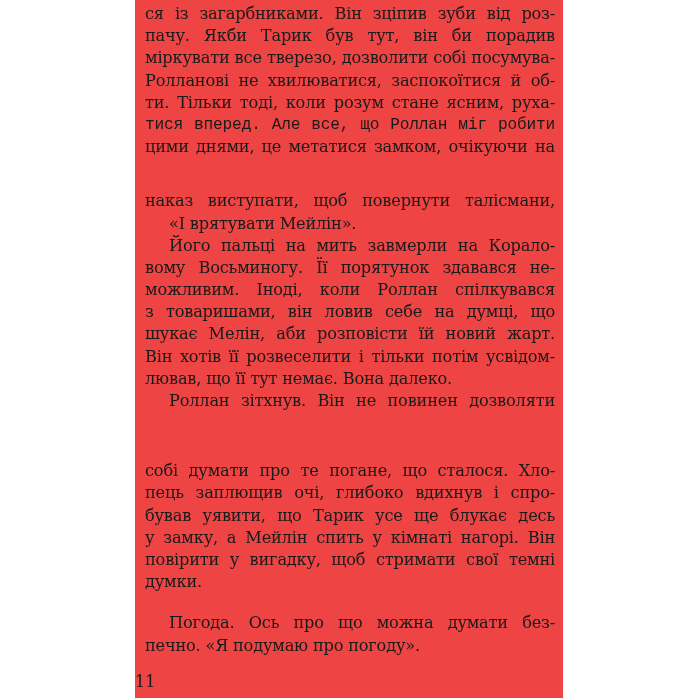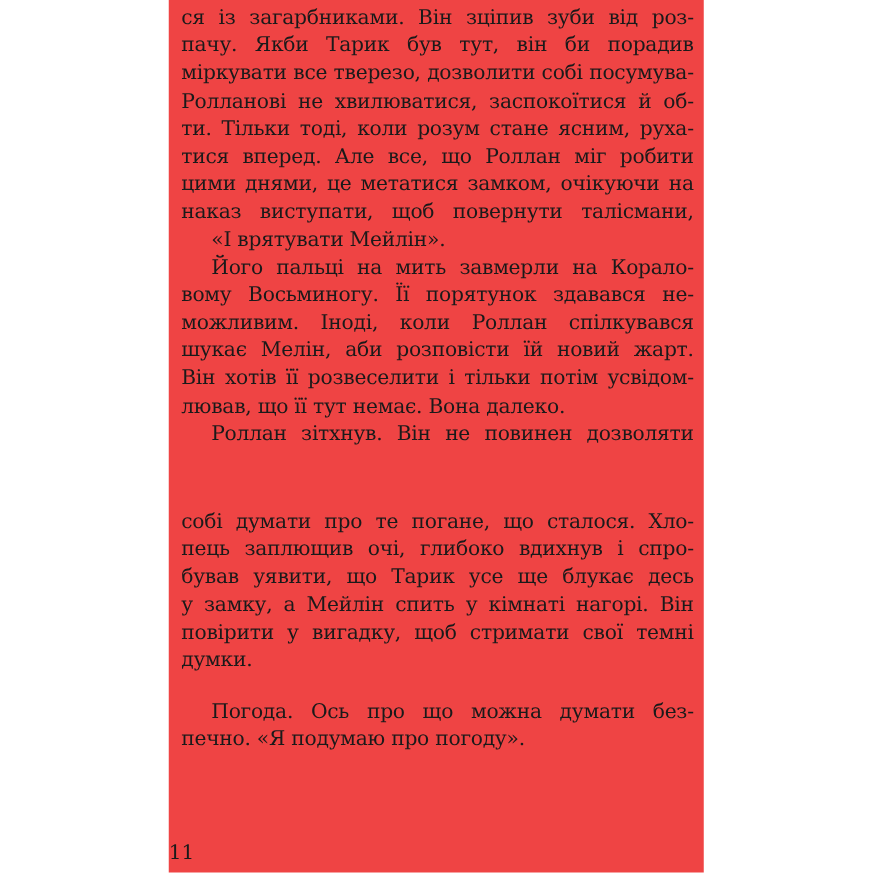--- a/index.html
+++ b/index.html
@@ -55,27 +55,28 @@
 </head>
 <body>
 
 <div class="page">
   <div class="text-block" id="text-block">
       <span class="line" style="white-space: nowrap; word-spacing: 0px;">ся із загарбниками. Він зціпив зуби від роз-</span>
       <span class="line" style="white-space: nowrap; word-spacing: 0px;">пачу. Якби Тарик був тут, він би порадив</span>
       <span class="line" style="white-space: nowrap; word-spacing: 0px;">міркувати все тверезо, дозволити собі посумува-</span>
       <span class="line" style="white-space: nowrap; word-spacing: 0px;">Ролланові не хвилюватися, заспокоїтися й об-</span>
       <span class="line" style="white-space: nowrap; word-spacing: 0px;">ти. Тільки тоді, коли розум стане ясним, руха-</span>
-      <span class="line" style="white-space: nowrap; word-spacing: 0px;">тися вперед. Але все, що Роллан міг робити</span>
+      <span class="line" style="white-space: nowrap; word-spacing: 0px; font-family: Liberation Mono, monospace;">тися вперед. Але все, що Роллан міг робити</span>
       <span class="line" style="white-space: nowrap; word-spacing: 0px;">цими днями, це метатися замком, очікуючи на</span>
-      <span class="line" style="white-space: nowrap; word-spacing: 0px;">наказ виступати, щоб повернути талісмани,</span>
+      <span class="line" style="white-space: nowrap; word-spacing: 0px; margin-top: 32px;">наказ виступати, щоб повернути талісмани,</span>
       <span class="line indent last">«І врятувати Мейлін».</span>
       <span class="line indent" style="white-space: nowrap; word-spacing: 0px;">Його пальці на мить завмерли на Корало-</span>
       <span class="line" style="white-space: nowrap; word-spacing: 0px;">вому Восьминогу. Її порятунок здавався не-</span>
       <span class="line" style="white-space: nowrap; word-spacing: 0px;">можливим. Іноді, коли Роллан спілкувався</span>
+      <span class="line" style="white-space: nowrap; word-spacing: 0px;">з товаришами, він ловив себе на думці, що</span>
       <span class="line" style="white-space: nowrap; word-spacing: 0px;">шукає Мелін, аби розповісти їй новий жарт.</span>
       <span class="line" style="white-space: nowrap; word-spacing: 0px;">Він хотів її розвеселити і тільки потім усвідом-</span>
       <span class="line last">лював, що її тут немає. Вона далеко.</span>
       <span class="line indent" style="white-space: nowrap; word-spacing: 0px;">Роллан зітхнув. Він не повинен дозволяти</span>
       <span class="line" style="white-space: nowrap; word-spacing: 0px; margin-top: 48px;">собі думати про те погане, що сталося. Хло-</span>
       <span class="line" style="white-space: nowrap; word-spacing: 0px;">пець заплющив очі, глибоко вдихнув і спро-</span>
       <span class="line" style="white-space: nowrap; word-spacing: 0px;">бував уявити, що Тарик усе ще блукає десь</span>
       <span class="line" style="white-space: nowrap; word-spacing: 0px;">у замку, а Мейлін спить у кімнаті нагорі. Він</span>
       <span class="line" style="white-space: nowrap; word-spacing: 0px;">повірити у вигадку, щоб стримати свої темні</span>
       <span class="line last">думки.</span>

